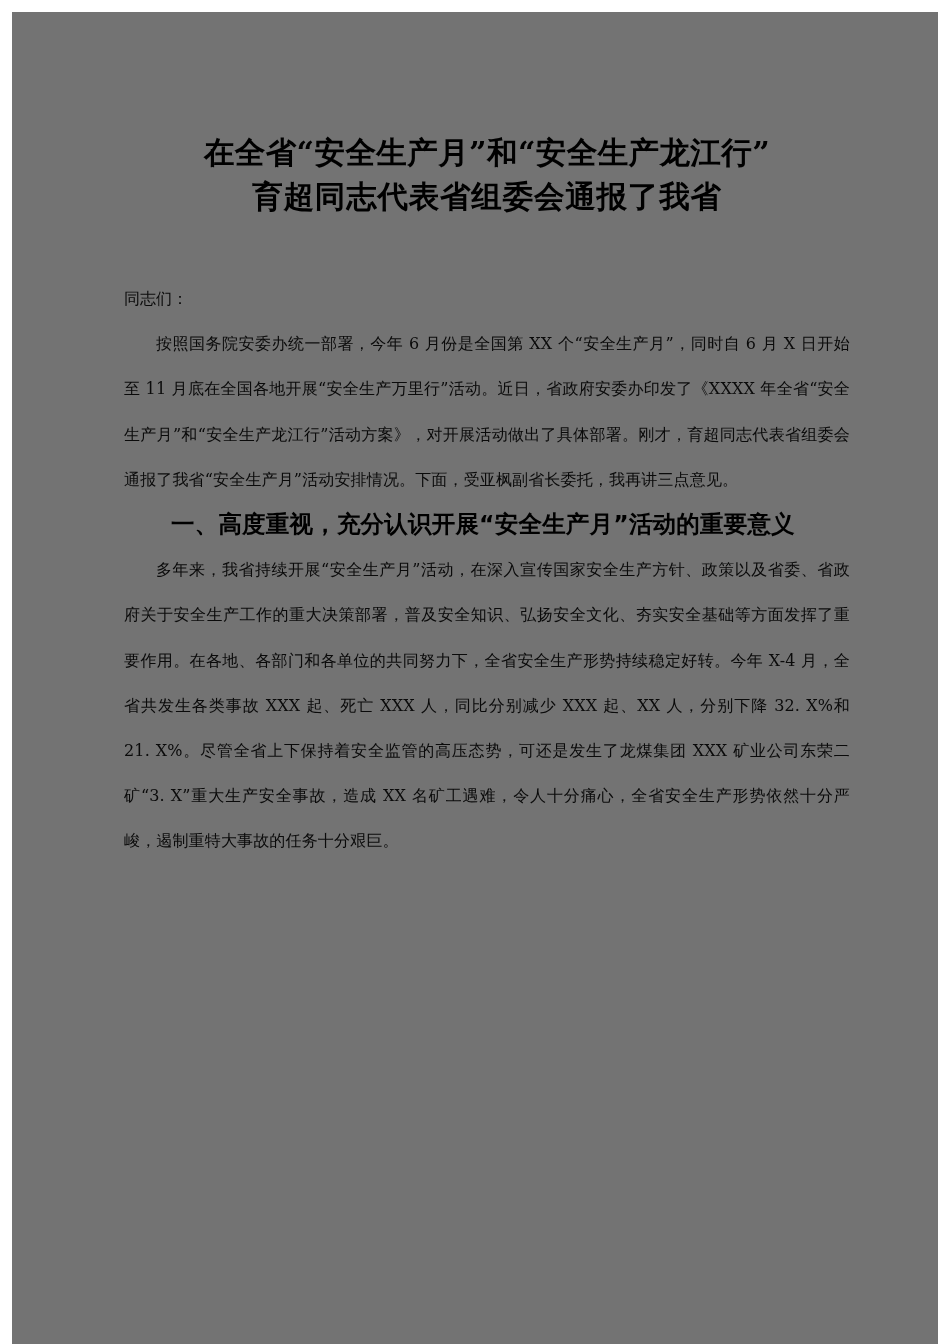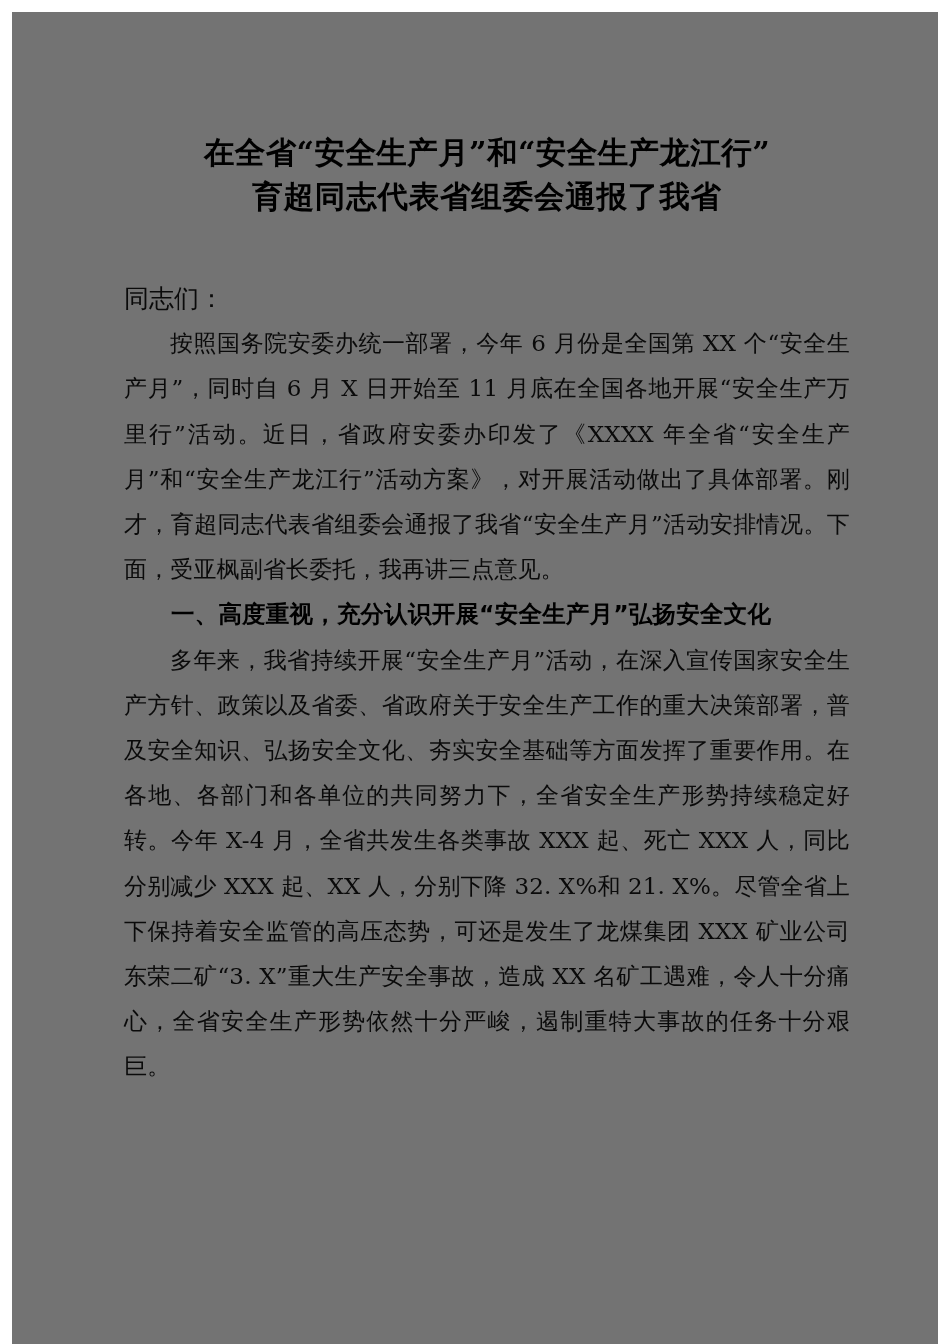--- a/index.html
+++ b/index.html
@@ -44,34 +44,34 @@
   }
 
   
   .title-gap {
     height: 58px;
   }
 
   
   .para {
     font-family: "DejaVu Serif", "Liberation Serif", serif;
-    font-size: 23px;
+    font-size: 16px;
     line-height: 45.2px;
     color: #0a0a0a;
     text-align: justify;
     text-justify: inter-ideograph;
     margin: 0;
     letter-spacing: 0.15px;
   }
   .para.indent {
     text-indent: 2em;
   }
   .salutation {
     font-family: "DejaVu Serif", "Liberation Serif", serif;
-    font-size: 25px;
+    font-size: 16px;
     line-height: 45.2px;
     color: #0a0a0a;
     margin: 0;
     text-indent: 0;
   }
 
   
   .section-heading {
     font-family: "DejaVu Sans", "Liberation Sans", sans-serif;
     font-weight: 700;
@@ -95,18 +95,18 @@
       <span class="tline tline-1">在全省“安全生产月”和“安全生产龙江行”</span>
       <span class="tline tline-2">育超同志代表省组委会通报了我省</span>
     </h1>
 
     <div class="title-gap"></div>
 
     <p class="salutation">同志们：</p>
 
     <p class="para indent">按照国务院安委办统一部署，今年 6 月份是全国第 XX 个“安全生产月”，同时自 6 月 X 日开始至 11 月底在全国各地开展“安全生产万里行”活动。近日，省政府安委办印发了《XXXX 年全省“安全生产月”和“安全生产龙江行”活动方案》，对开展活动做出了具体部署。刚才，育超同志代表省组委会通报了我省“安全生产月”活动安排情况。下面，受亚枫副省长委托，我再讲三点意见。</p>
 
-    <p class="section-heading">一、高度重视，充分认识开展“安全生产月”弘扬安全文化</p>
+    <p class="section-heading">一、高度重视，充分认识开展“安全生产月”活动的重要意义</p>
 
     <p class="para indent">多年来，我省持续开展“安全生产月”活动，在深入宣传国家安全生产方针、政策以及省委、省政府关于安全生产工作的重大决策部署，普及安全知识、弘扬安全文化、夯实安全基础等方面发挥了重要作用。在各地、各部门和各单位的共同努力下，全省安全生产形势持续稳定好转。今年 X-4 月，全省共发生各类事故 XXX 起、死亡 XXX 人，同比分别减少 XXX 起、XX 人，分别下降 32. X%和 21. X%。尽管全省上下保持着安全监管的高压态势，可还是发生了龙煤集团 XXX 矿业公司东荣二矿“3. X”重大生产安全事故，造成 XX 名矿工遇难，令人十分痛心，全省安全生产形势依然十分严峻，遏制重特大事故的任务十分艰巨。</p>
 
   </div>
 </div>
 
 </body></html>

